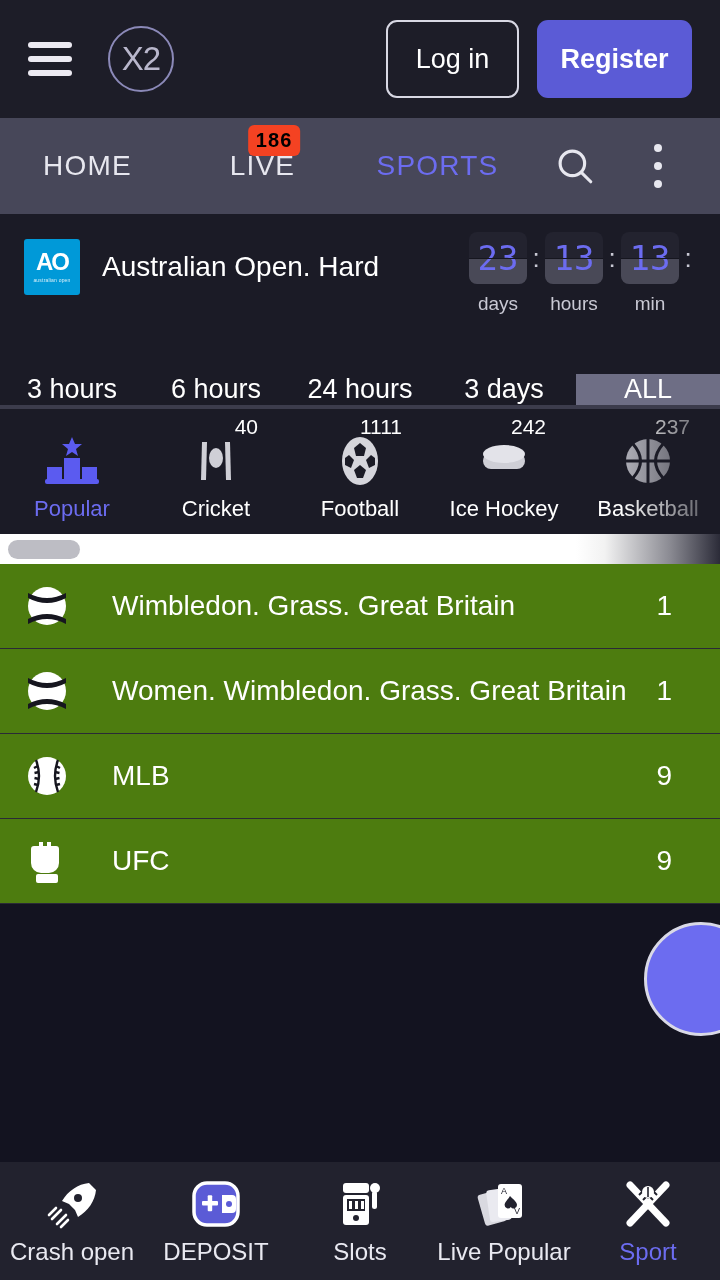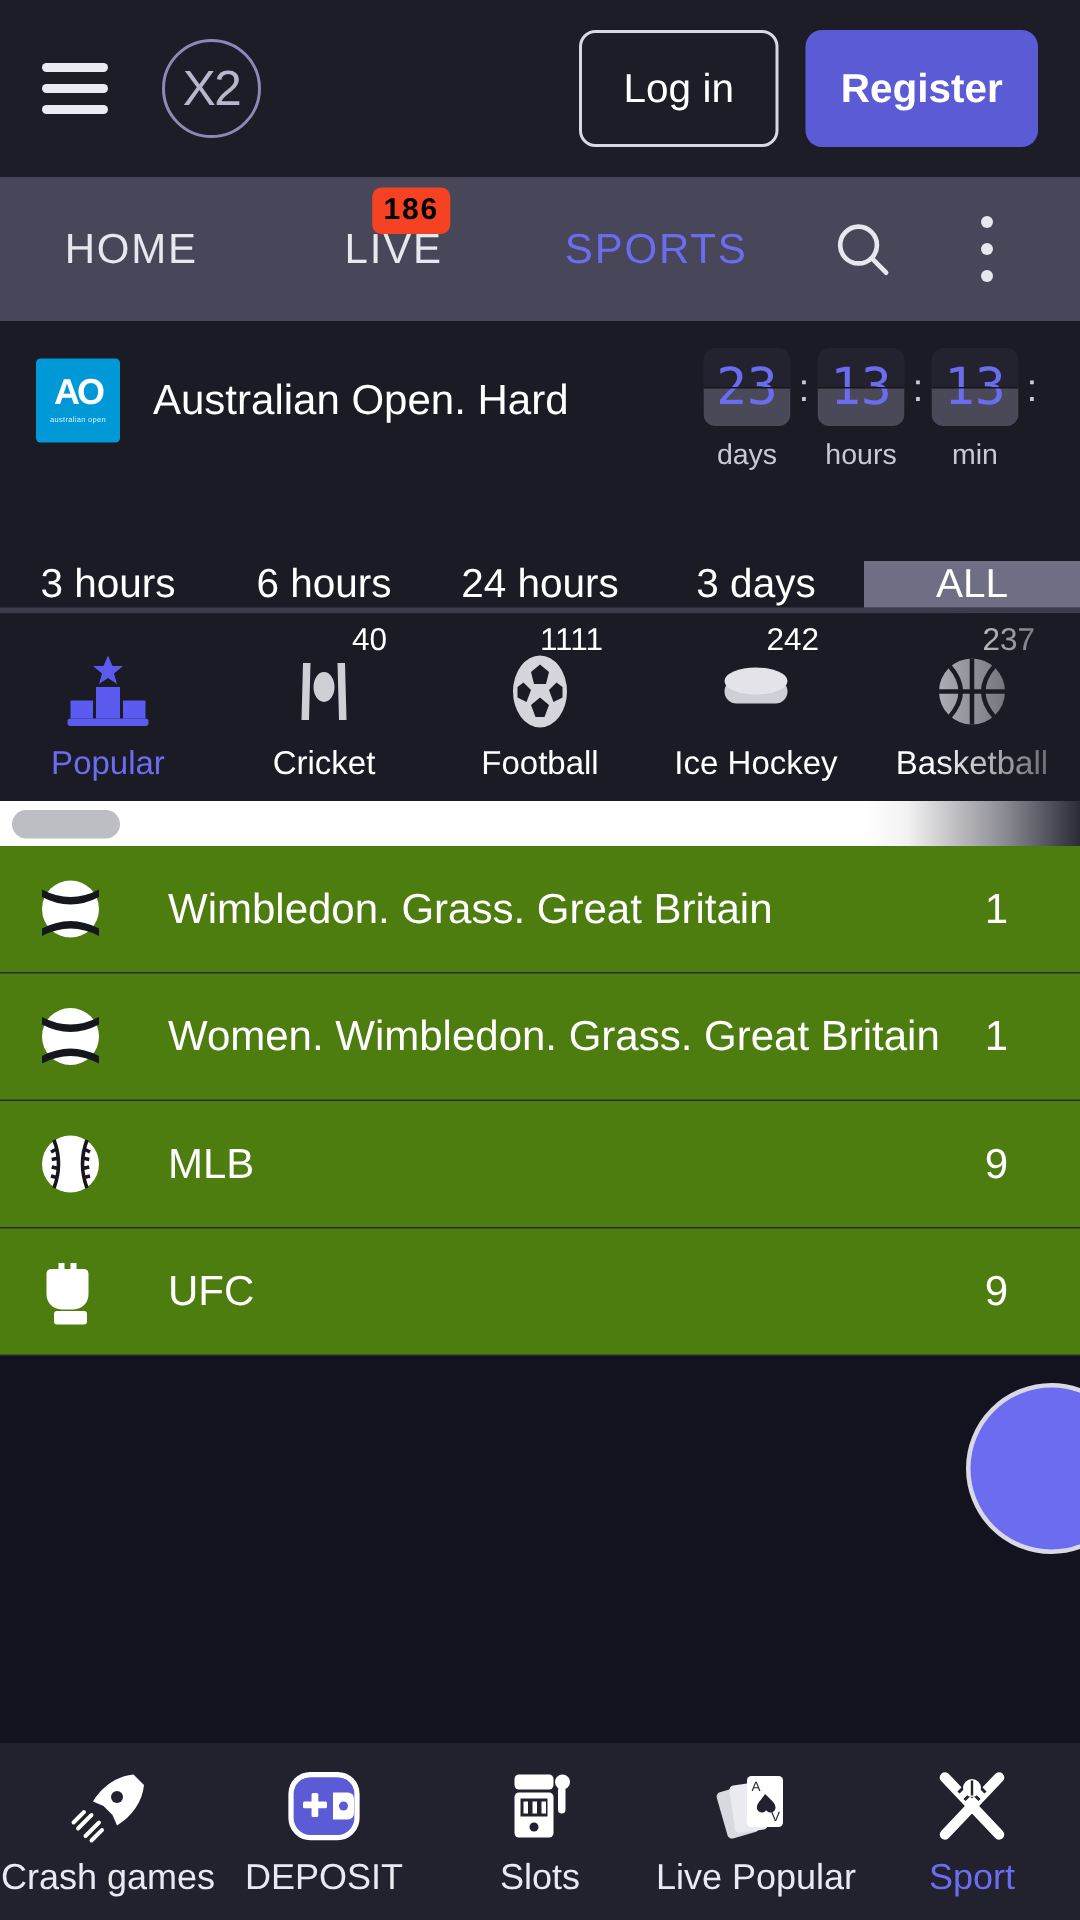--- a/index.html
+++ b/index.html
@@ -397,21 +397,21 @@
           <path d="M44 6 C33 7 23 14 17 24 l7 3 l6 6 l3 7 c10 -6 17 -16 18 -27 z" fill="#ffffff"></path>
           <circle cx="33" cy="21" r="4" fill="#22222e"></circle>
           <g stroke="#ffffff" stroke-width="2.6" stroke-linecap="round">
             <line x1="16" y1="33" x2="7" y2="42"></line>
             <line x1="21" y1="38" x2="12" y2="47"></line>
             <line x1="11" y1="31" x2="4" y2="38"></line>
             <line x1="23" y1="43" x2="16" y2="50"></line>
           </g>
         </svg>
       </div>
-      <div class="bn-label">Crash games</div>
+      <div class="bn-label">Crash open</div>
     </div>
 
     <div class="bn-item">
       <div class="bn-icon">
         <svg width="56" height="50" viewBox="0 0 56 50">
           <rect x="6" y="4" width="44" height="42" rx="13" fill="#5b5bd6" stroke="#ffffff" stroke-width="3.5"></rect>
           <g fill="#ffffff">
             <rect x="14" y="22" width="16" height="4.5" rx="1"></rect>
             <rect x="19.7" y="16.3" width="4.5" height="16" rx="1"></rect>
           </g>

